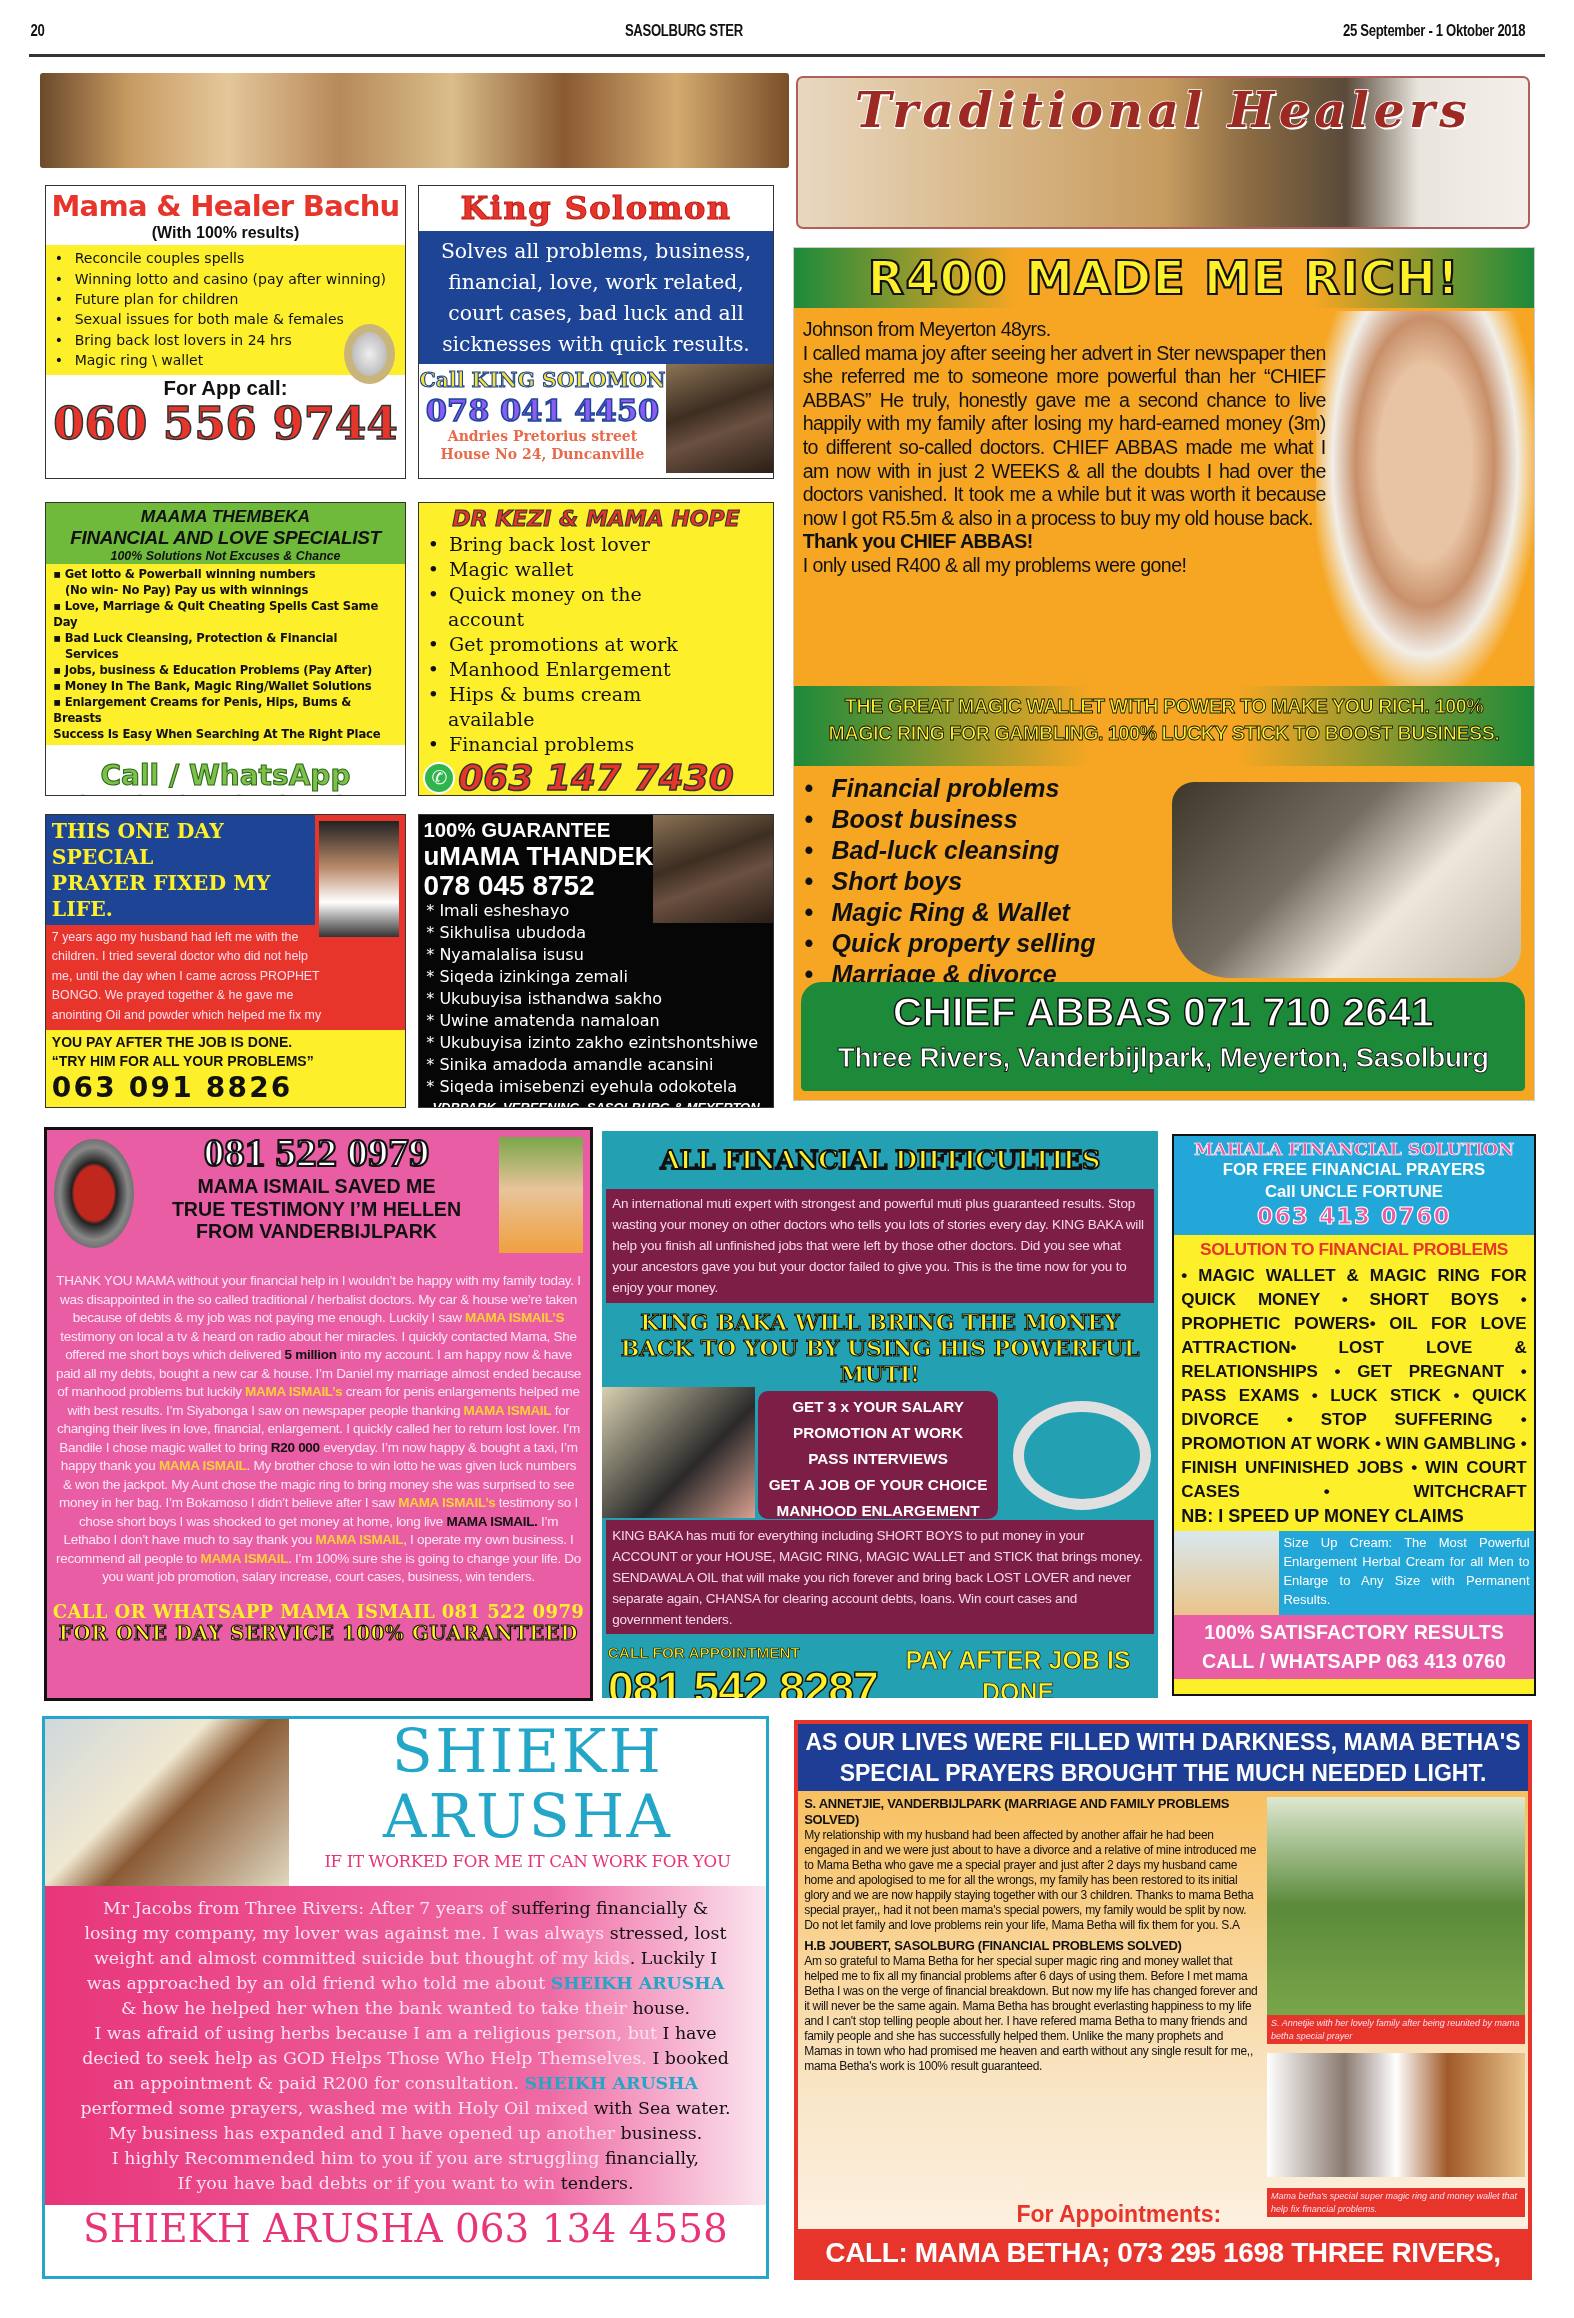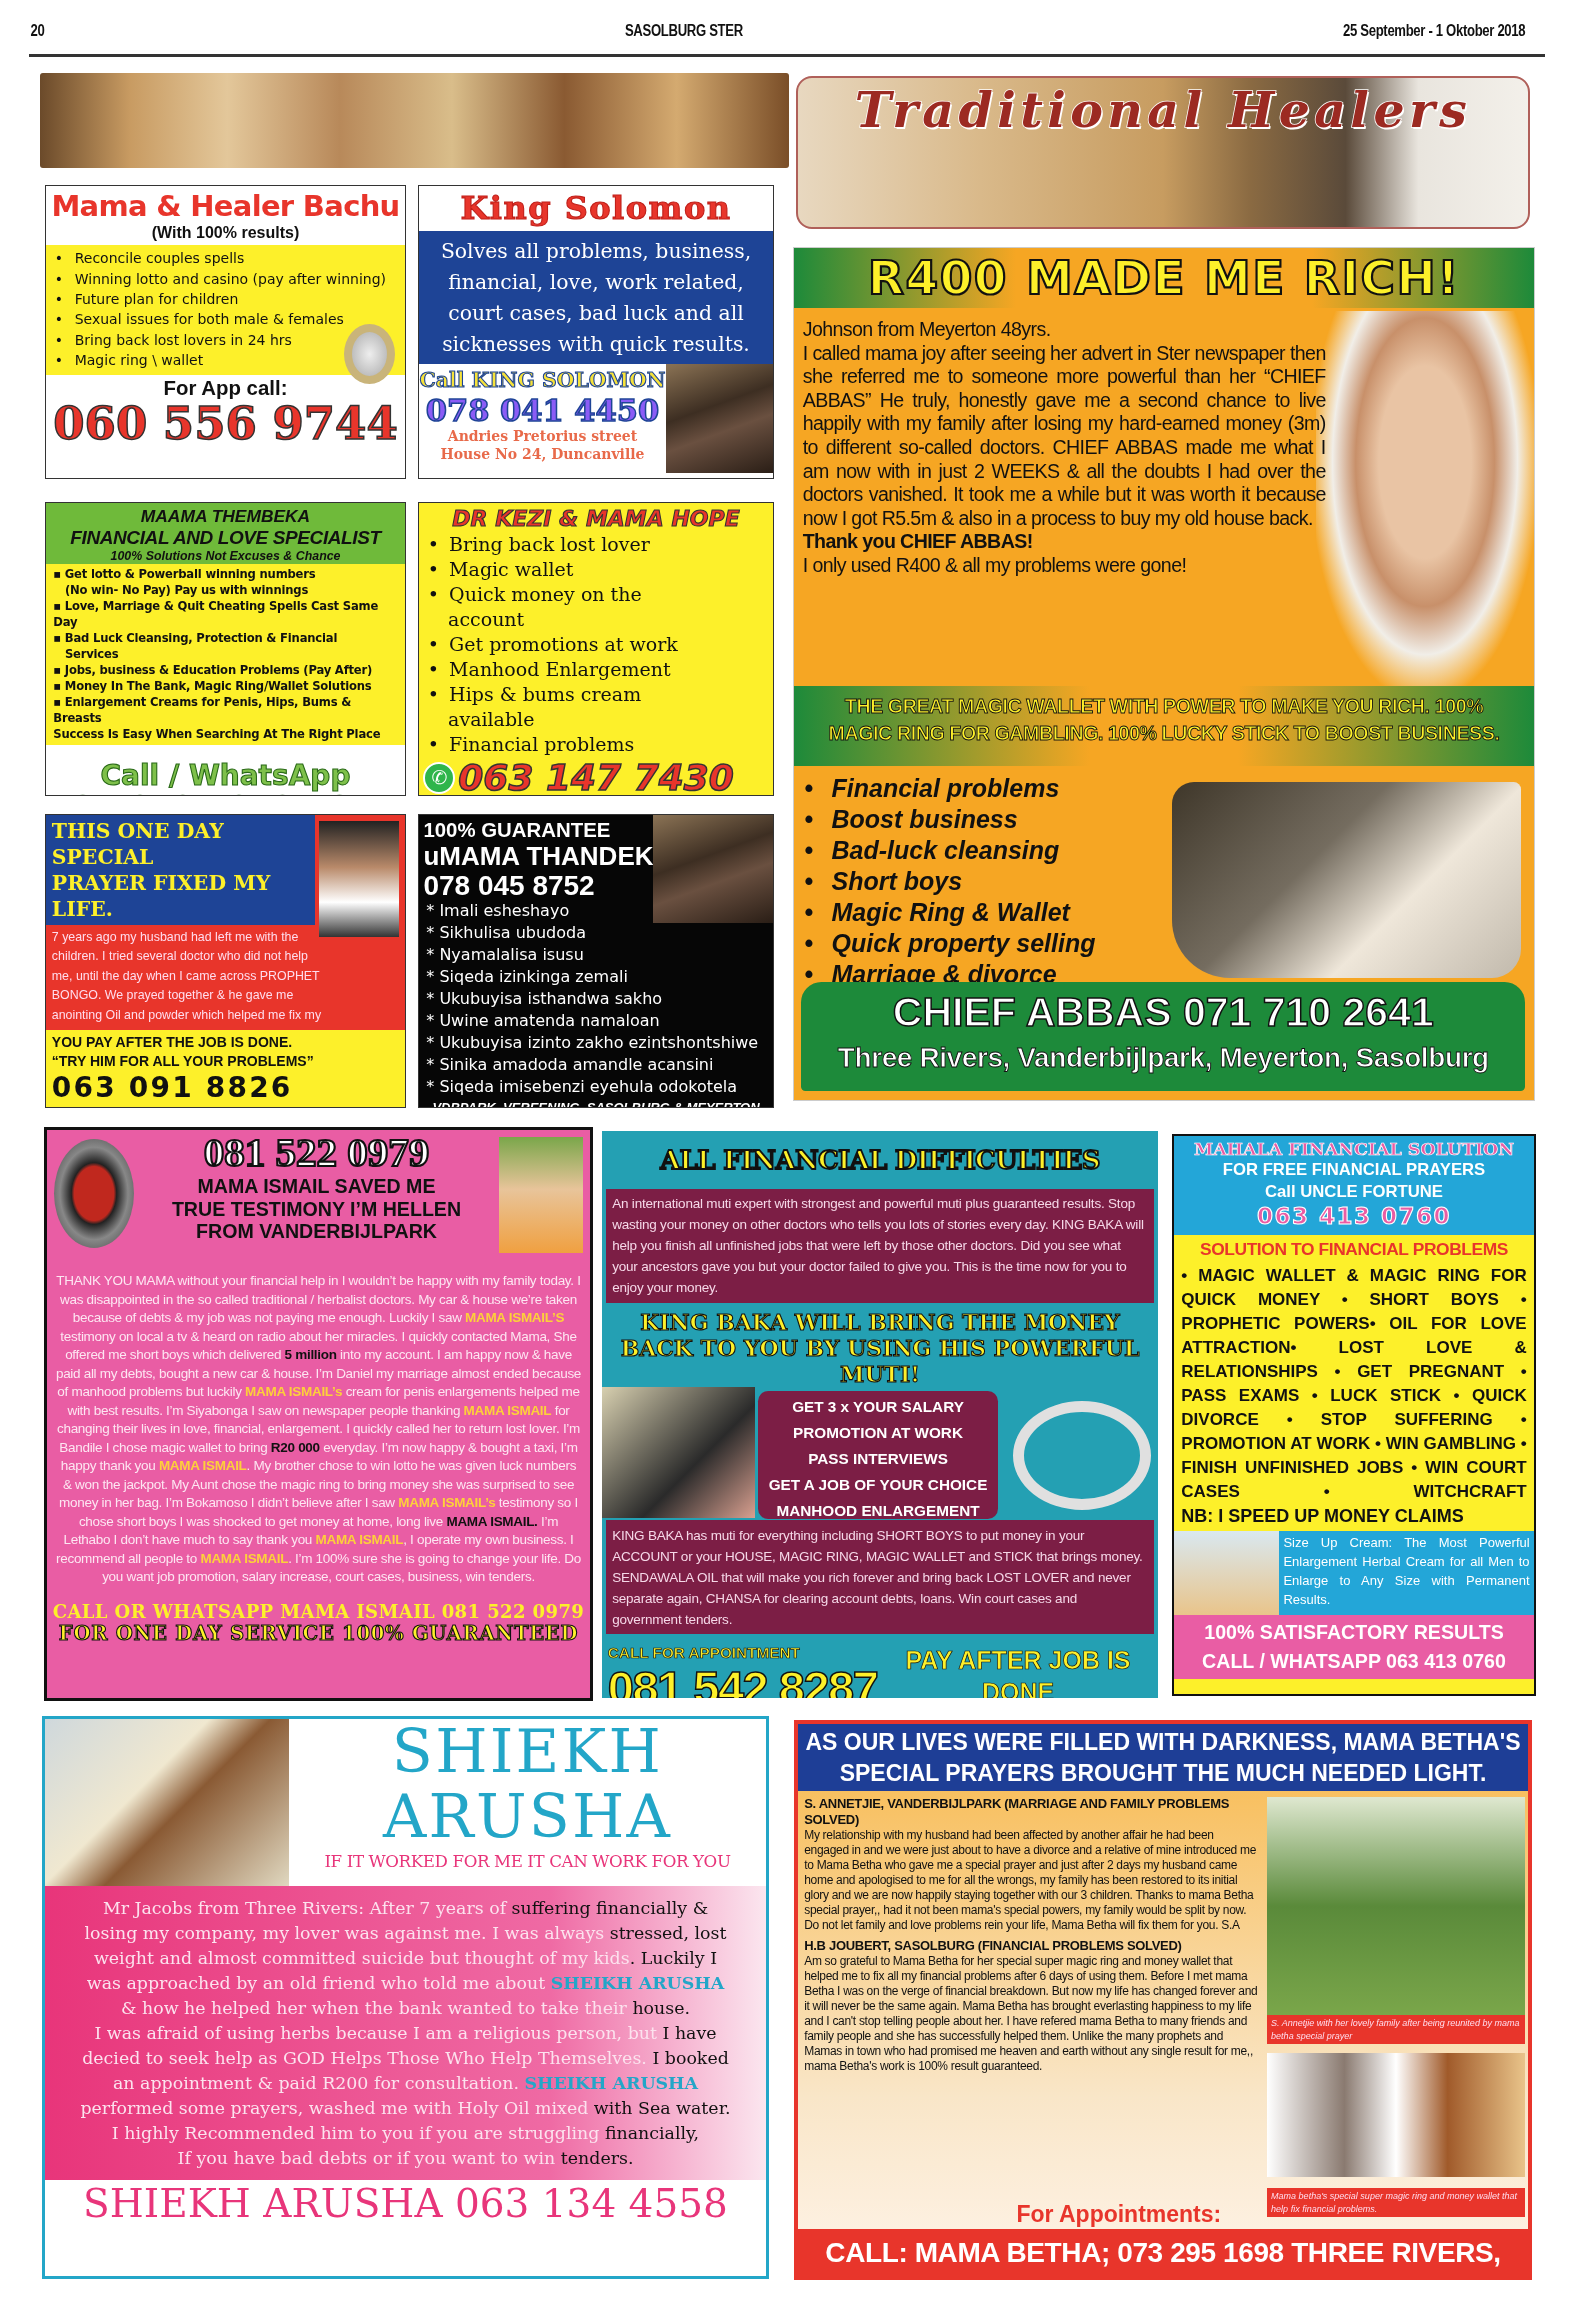--- a/index.html
+++ b/index.html
@@ -1,21 +1,21 @@
 <!DOCTYPE html>
 <html style="font-size:11.6px"><head>
 <meta charset="utf-8">
 <style>
 *{box-sizing:border-box;margin:0;padding:0}
 body{width:1574px;height:2319px;background:#fff;font-family:"Liberation Sans",sans-serif;position:relative;overflow:hidden;color:#111}
 .abs{position:absolute}
 .hdr{left:29px;top:28px;width:1516px;height:29px;border-bottom:3.6px solid #333;display:flex;justify-content:space-between;align-items:flex-end;padding-bottom:14px;font-family:"Liberation Sans Narrow","Liberation Sans",sans-serif;font-weight:bold;font-size:16px;letter-spacing:-0.4px}
 .hdr span{transform:scaleX(0.82);display:inline-block}
 .banner-left{left:40px;top:73px;width:749px;height:95px;background:linear-gradient(90deg,#6b4a2a,#c89b62 12%,#e3c79a 25%,#b8895a 40%,#d9bd8a 55%,#8a5a32 70%,#d4aa70 85%,#7a4e28);border-radius:2.9px}
-.banner-right{left:796px;top:76px;width:734px;height:153px;border:2.2px solid #b0605a;border-radius:16px;background:linear-gradient(90deg,#e8d8c0 0%,#d9b98a 25%,#c79c60 50%,#8a6a42 62%,#5a4a3a 75%,#e9e5de 85%,#f3f0ea 100%);overflow:hidden}
+.banner-right{left:796px;top:76px;width:734px;height:153px;border:2.2px solid #b0605a;border-radius:7px;background:linear-gradient(90deg,#e8d8c0 0%,#d9b98a 25%,#c79c60 50%,#8a6a42 62%,#5a4a3a 75%,#e9e5de 85%,#f3f0ea 100%);overflow:hidden}
 .banner-right .title{position:absolute;left:0;top:2.9px;width:100%;text-align:center;font-family:"DejaVu Serif",serif;font-style:italic;font-weight:bold;font-size:49px;color:#9c2a22;letter-spacing:4.4px;-webkit-text-stroke:1.5px #fff;paint-order:stroke fill;text-shadow:1.5px 1.5px 0 #fff}
 .box{border:1.5px solid #333;overflow:hidden}
 
 .bachu{left:45px;top:185px;width:361px;height:294px;background:#fff}
 .bachu h2{color:#e8352b;font-size:29px;text-align:center;font-family:"DejaVu Sans",sans-serif;font-weight:bold;letter-spacing:-0.7px;margin-top:2.9px}
 .bachu .sub{text-align:center;font-size:16px;font-weight:bold;margin:1.5px 0 2.9px}
 .bachu ul{background:#fdf02a;list-style:none;padding:2.9px 5.8px 4.4px 8.7px}
 .bachu li{font-size:14px;line-height:20.4px;font-family:"DejaVu Sans",sans-serif}
 .bachu li:before{content:"• ";margin-right:7.3px}
 .bachu .call{text-align:center;font-size:20.4px;font-weight:bold;margin-top:1.5px}
@@ -372,20 +372,21 @@
   <div class="body">
     <div><span>Mr Jacobs from Three Rivers: After 7 years of </span><span class="d">suffering financially &amp;</span></div>
     <div><span>losing my company, my lover was against me. I was always </span><span class="d">stressed, lost</span></div>
     <div><span>weight and almost committed suicide but thought of my kids</span><span class="d">. Luckily I</span></div>
     <div><span>was approached by an old friend who told me about </span><span class="c">SHEIKH ARUSHA</span></div>
     <div><span>&amp; how he helped her when the bank wanted to take their </span><span class="d">house.</span></div>
     <div><span>I was afraid of using herbs because I am a religious person, but </span><span class="d">I have</span></div>
     <div><span>decied to seek help as GOD Helps Those Who Help Themselves. </span><span class="d">I booked</span></div>
     <div><span>an appointment &amp; paid R200 for consultation. </span><span class="c">SHEIKH ARUSHA</span></div>
     <div><span>performed some prayers, washed me with Holy Oil mixed </span><span class="d">with Sea water.</span></div>
+    <div><span>My business has expanded and I have opened up another </span><span class="d">business.</span></div>
     <div><span>I highly Recommended him to you if you are struggling </span><span class="d">financially,</span></div>
     <div><span>If you have bad debts or if you want to win </span><span class="d">tenders.</span></div>
   </div>
   <div class="foot">SHIEKH ARUSHA 063 134 4558</div>
 </div>
 
 <div class="abs betha">
   <div class="head">AS OUR LIVES WERE FILLED WITH DARKNESS, MAMA BETHA'S SPECIAL PRAYERS BROUGHT THE MUCH NEEDED LIGHT.</div>
   <div class="main">
     <div class="txt">

